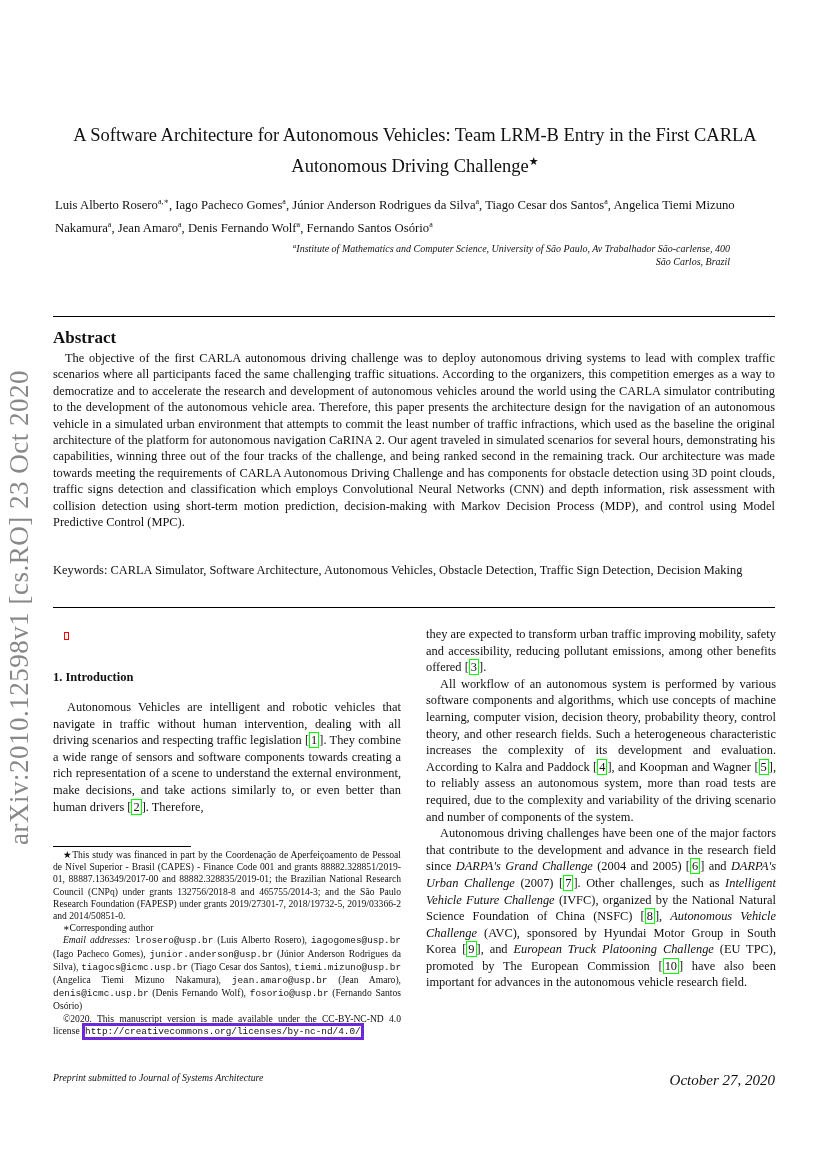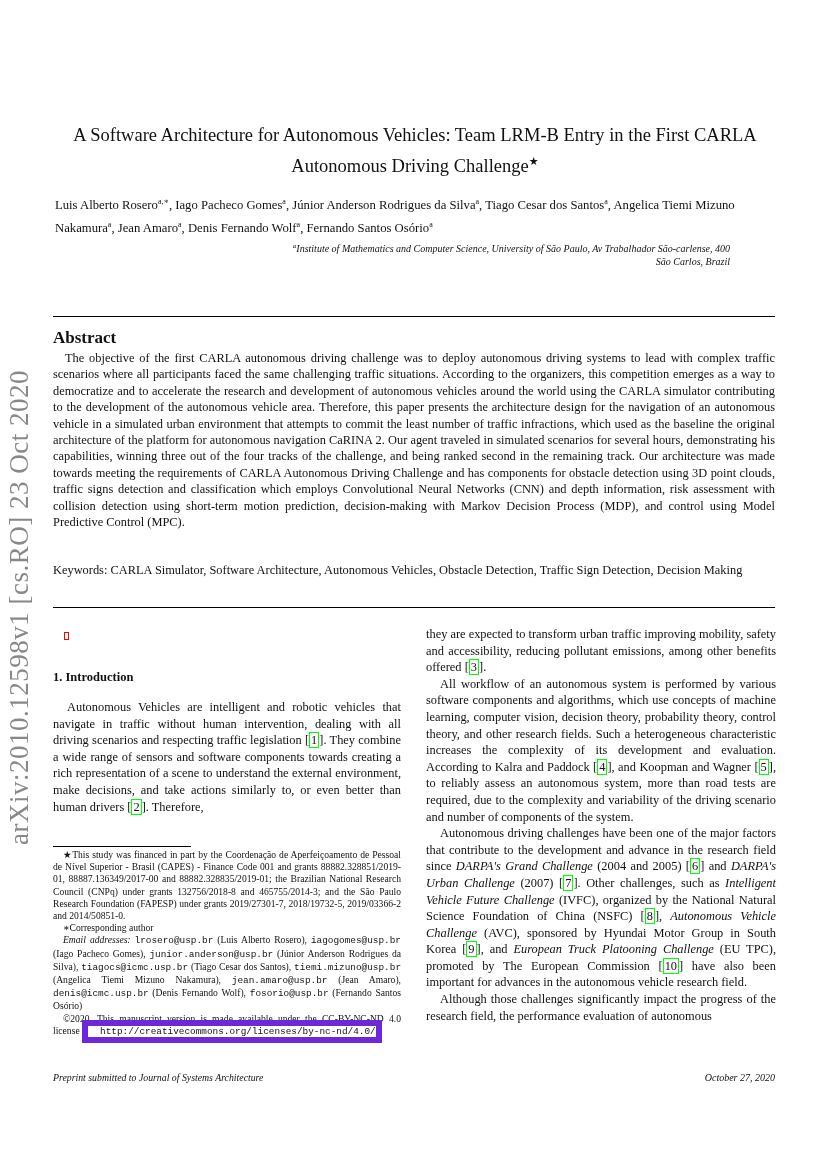--- a/index.html
+++ b/index.html
@@ -56,26 +56,26 @@
   .col p { margin: 0; text-indent: 14px; }
   .col p.noindent { text-indent: 0; }
   .cite { border: 1px solid #00ff00; padding: 0 1px; }
   .footnote-rule { position: absolute; left: 53px; top: 846px; width: 138px; height: 1px; background: #000; }
   .footnotes {
     position: absolute; left: 53px; width: 348px; top: 849px;
     font-size: 9.6px; line-height: 12.2px; text-align: justify;
   }
   .footnotes p { margin: 0; text-indent: 10px; }
   .mono { font-family: "Liberation Mono", "DejaVu Sans Mono", monospace; font-size: 9.4px; }
-  .linkbox { border: 6px solid #6d28d9; padding-left: 12px; }
+  .linkbox { border: 3px solid #6d28d9; }
   .footer-left {
     position: absolute; left: 53px; top: 1072px; font-style: italic; font-size: 9.8px;
   }
   .footer-right {
-    position: absolute; right: 52px; top: 1072px; font-style: italic; font-size: 10px;
+    position: absolute; right: 52px; top: 1072px; font-style: italic; font-size: 15px;
   }
   em { font-style: italic; }
 </style>
 </head>
 <body>
 
 <div class="arxiv-stamp">arXiv:2010.12598v1  [cs.RO]  23 Oct 2020</div>
 
 <div class="title"><span>A Software Architecture for Autonomous Vehicles: Team LRM-B Entry in the First CARLA Autonomous Driving Challenge</span><sup>★</sup></div>
 
@@ -120,17 +120,16 @@
   <p>★This study was financed in part by the Coordenação de Aperfeiçoamento de Pessoal de Nível Superior - Brasil (CAPES) - Finance Code 001 and grants 88882.328851/2019-01, 88887.136349/2017-00 and 88882.328835/2019-01; the Brazilian National Research Council (CNPq) under grants 132756/2018-8 and 465755/2014-3; and the São Paulo Research Foundation (FAPESP) under grants 2019/27301-7, 2018/19732-5, 2019/03366-2 and 2014/50851-0.</p>
   <p>∗Corresponding author</p>
   <p><em>Email addresses:</em> <span class="mono">lrosero@usp.br</span><span> (Luis Alberto Rosero), </span><span class="mono">iagogomes@usp.br</span><span> (Iago Pacheco Gomes), </span><span class="mono">junior.anderson@usp.br</span><span> (Júnior Anderson Rodrigues da Silva), </span><span class="mono">tiagocs@icmc.usp.br</span><span> (Tiago Cesar dos Santos), </span><span class="mono">tiemi.mizuno@usp.br</span><span> (Angelica Tiemi Mizuno Nakamura), </span><span class="mono">jean.amaro@usp.br</span><span> (Jean Amaro), </span><span class="mono">denis@icmc.usp.br</span><span> (Denis Fernando Wolf), </span><span class="mono">fosorio@usp.br</span><span> (Fernando Santos Osório)</span></p>
   <p><span>©2020. This manuscript version is made available under the CC-BY-NC-ND 4.0 license </span><span class="mono linkbox">http://creativecommons.org/licenses/by-nc-nd/4.0/</span></p>
 </div>
 
 <div class="col col-right">
   <p class="noindent"><span>they are expected to transform urban traffic improving mobility, safety and accessibility, reducing pollutant emissions, among other benefits offered </span>[<span class="cite">3</span>]<span>.</span></p>
   <p><span>All workflow of an autonomous system is performed by various software components and algorithms, which use concepts of machine learning, computer vision, decision theory, probability theory, control theory, and other research fields.  Such a heterogeneous characteristic increases the complexity of its development and evaluation.  According to Kalra and Paddock </span>[<span class="cite">4</span>]<span>, and Koopman and Wagner </span>[<span class="cite">5</span>]<span>, to reliably assess an autonomous system, more than road tests are required, due to the complexity and variability of the driving scenario and number of components of the system.</span></p>
   <p><span>Autonomous driving challenges have been one of the major factors that contribute to the development and advance in the research field since </span><em>DARPA's Grand Challenge</em><span> (2004 and 2005) </span>[<span class="cite">6</span>]<span> and </span><em>DARPA's Urban Challenge</em><span> (2007) </span>[<span class="cite">7</span>]<span>.  Other challenges, such as </span><em>Intelligent Vehicle Future Challenge</em><span> (IVFC), organized by the National Natural Science Foundation of China (NSFC) </span>[<span class="cite">8</span>]<span>, </span><em>Autonomous Vehicle Challenge</em><span> (AVC), sponsored by Hyundai Motor Group in South Korea </span>[<span class="cite">9</span>]<span>, and </span><em>European Truck Platooning Challenge</em><span> (EU TPC), promoted by The European Commission </span>[<span class="cite">10</span>]<span> have also been important for advances in the autonomous vehicle research field.</span></p>
-  <p>Although those challenges significantly impact the progress of the research field, the performance evaluation of autonomous</p>
 </div>
 
 <div class="footer-left">Preprint submitted to Journal of Systems Architecture</div>
 <div class="footer-right">October 27, 2020</div>
 
 </body></html>

